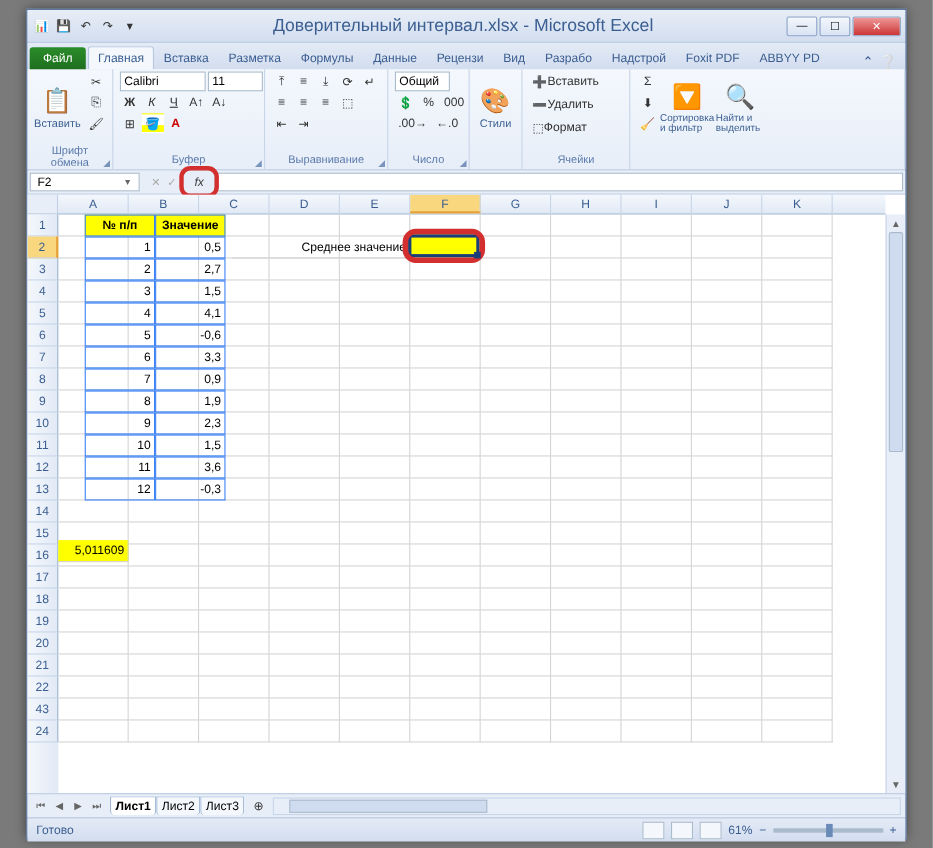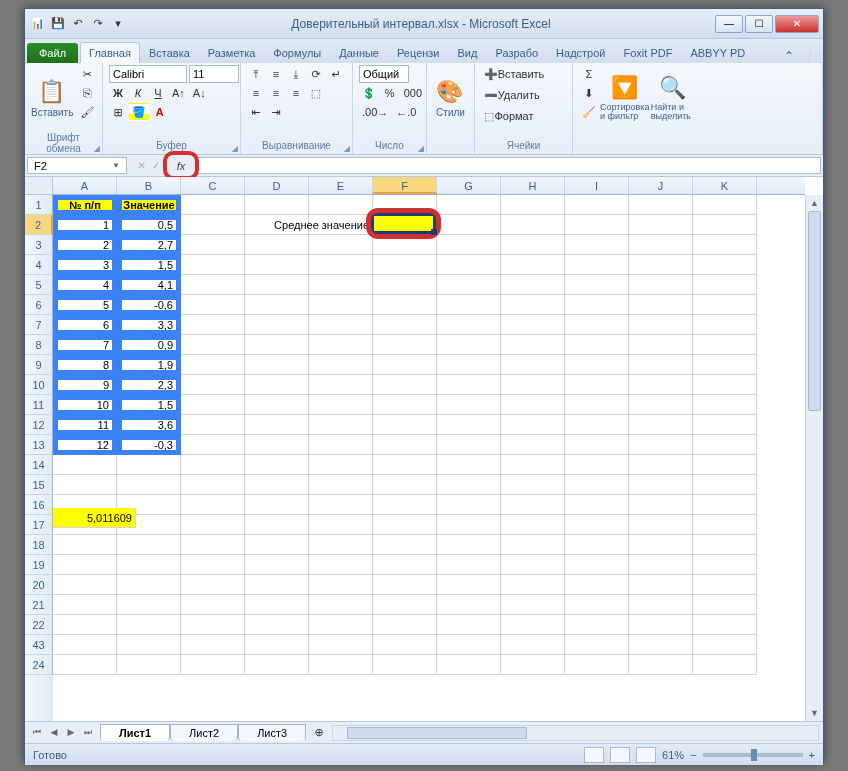--- a/index.html
+++ b/index.html
@@ -1,21 +1,21 @@
 <!DOCTYPE html>
 <html><head>
 <meta charset="utf-8">
 <style>
 * { margin: 0; padding: 0; box-sizing: border-box; font-family: 'Segoe UI', Tahoma, sans-serif; }
 body { background: #7a7a7a; width: 848px; height: 771px; overflow: hidden; position: relative; }
 .window { position: absolute; top: 8px; left: 24px; width: 800px; height: 755px; background: #dce6f4; border: 1px solid #3b5e91; box-shadow: 0 0 10px rgba(0,0,0,0.5); }
 .titlebar { height: 30px; background: linear-gradient(#e8eef7,#d2ddef); display: flex; align-items: center; padding: 0 4px; border-bottom: 1px solid #b6c8e0; }
 .titlebar .qat { display: flex; gap: 2px; align-items: center; }
 .qat-icon { width: 18px; height: 18px; display: flex; align-items: center; justify-content: center; font-size: 11px; }
-.titlebar .title { flex: 1; text-align: center; font-size: 12px; color: #3b5e91; }
+.titlebar .title { flex: 1; text-align: center; font-size: 16px; color: #3b5e91; }
 .winbtns { display: flex; gap: 2px; }
 .winbtn { width: 28px; height: 18px; border: 1px solid #8fa5c7; background: linear-gradient(#f3f7fc,#d8e3f3); border-radius: 2px; font-size: 10px; display: flex; align-items: center; justify-content: center; cursor: pointer; }
 .winbtn.close { background: linear-gradient(#e99,#c33); color: #fff; width: 44px; }
 .ribbon-tabs { height: 24px; background: linear-gradient(#e4ebf6,#d2ddef); display: flex; align-items: flex-end; padding-left: 2px; font-size: 11px; }
 .file-tab { background: linear-gradient(#2a8c2a,#1e6f1e); color: #fff; padding: 4px 12px; border-radius: 3px 3px 0 0; cursor: pointer; margin-right: 2px; }
 .rtab { padding: 4px 8px; color: #3b5e91; cursor: pointer; border: 1px solid transparent; border-bottom: none; }
 .rtab.active { background: #f4f8fd; border-color: #b6c8e0; border-radius: 3px 3px 0 0; }
 .ribbon-help { margin-left: auto; display: flex; gap: 6px; padding-right: 8px; color: #3b5e91; font-size: 12px; align-items: center; }
 .ribbon-body { height: 92px; background: linear-gradient(#f4f8fd,#e7eef8); border-bottom: 1px solid #b6c8e0; display: flex; }
 .rgroup { border-right: 1px solid #c7d5e8; padding: 2px 6px; display: flex; flex-direction: column; justify-content: space-between; position: relative; }
@@ -40,32 +40,32 @@
 .colh { border-right: 1px solid #c7d5e8; text-align: center; font-size: 11px; color: #3b5e91; line-height: 18px; }
 .colh.sel { background: #f9d77e; border-bottom: 2px solid #e6a23c; }
 .row-headers { position: absolute; top: 18px; left: 0; width: 28px; bottom: 0; background: linear-gradient(90deg,#f4f8fd,#e1e9f5); }
 .rowh { height: 20px; border-bottom: 1px solid #c7d5e8; border-right: 1px solid #9fb6d4; text-align: center; font-size: 11px; color: #3b5e91; line-height: 20px; }
 .rowh.sel { background: #f9d77e; border-right: 2px solid #e6a23c; }
 .cells { position: absolute; top: 18px; left: 28px; right: 18px; bottom: 0; }
 .cell { position: absolute; height: 20px; border-right: 1px solid #d4d4d4; border-bottom: 1px solid #d4d4d4; font-size: 11px; padding: 0 3px; display: flex; align-items: center; overflow: hidden; white-space: nowrap; }
 .cell.r { justify-content: flex-end; }
 .cell.c { justify-content: center; }
 .cell.yellow { background: #ffff00; }
-.cell.bord { border: 5px solid #3b82f6; }
+.cell.bord { border: 1px solid #3b82f6; margin-left: 24px; }
 .cell.bold { font-weight: bold; }
 .selected-cell { position: absolute; border: 3px solid #1a3e7a; background: #ffff00; z-index: 5; }
 .selected-cell::after { content: ''; position: absolute; bottom: -4px; right: -4px; width: 6px; height: 6px; background: #1a3e7a; }
 .selected-cell .ring2 { position: absolute; inset: -8px; border: 5px solid #d32f2f; border-radius: 12px; }
 .vscroll { position: absolute; right: 0; top: 18px; bottom: 0; width: 18px; background: #e7eef8; border-left: 1px solid #c7d5e8; }
 .vscroll .thumb { position: absolute; top: 16px; left: 2px; right: 2px; height: 200px; background: #cfdcef; border: 1px solid #abc; border-radius: 2px; }
 .vscroll .arr { position: absolute; left: 0; right: 0; height: 16px; text-align: center; font-size: 9px; color: #666; line-height: 16px; }
 .sheet-tabs { height: 22px; background: #e7eef8; border-top: 1px solid #b6c8e0; display: flex; align-items: center; font-size: 11px; }
 .sheet-nav { display: flex; gap: 1px; padding: 0 4px; }
 .sheet-nav span { width: 16px; text-align: center; color: #666; cursor: pointer; font-size: 9px; }
-.sheet-tab { padding: 2px 18px; background: #f4f8fd; border: 1px solid #9fb6d4; border-bottom: none; cursor: pointer; border-radius: 0 0 4px 4px; margin-top: -1px; }
+.sheet-tab { padding: 2px 4px; background: #f4f8fd; border: 1px solid #9fb6d4; border-bottom: none; cursor: pointer; border-radius: 0 0 4px 4px; margin-top: -1px; }
 .sheet-tab.active { background: #fff; font-weight: bold; }
 .hscroll { flex: 1; height: 16px; background: #e7eef8; margin: 0 4px; position: relative; border: 1px solid #c7d5e8; }
 .hscroll .thumb { position: absolute; top: 1px; bottom: 1px; left: 14px; width: 180px; background: #cfdcef; border: 1px solid #abc; }
 .statusbar { height: 22px; background: linear-gradient(#e4ebf6,#d2ddef); border-top: 1px solid #b6c8e0; display: flex; align-items: center; font-size: 11px; color: #3b5e91; padding: 0 8px; }
 .statusbar .zoom { margin-left: auto; display: flex; align-items: center; gap: 6px; }
 .zoom-slider { width: 100px; height: 4px; background: #abc; position: relative; }
 .zoom-slider .knob { position: absolute; top: -4px; left: 48px; width: 6px; height: 12px; background: #6a8ab8; }
 .view-btn { width: 20px; height: 16px; border: 1px solid #abc; background: #f4f8fd; cursor: pointer; }
 </style>
 </head>
@@ -584,21 +584,21 @@
         <div class="cell bord r" style="left: 64px; top: 160px; width: 64px;">1,9</div>
         <div class="cell bord r" style="left: 0px; top: 180px; width: 64px;">9</div>
         <div class="cell bord r" style="left: 64px; top: 180px; width: 64px;">2,3</div>
         <div class="cell bord r" style="left: 0px; top: 200px; width: 64px;">10</div>
         <div class="cell bord r" style="left: 64px; top: 200px; width: 64px;">1,5</div>
         <div class="cell bord r" style="left: 0px; top: 220px; width: 64px;">11</div>
         <div class="cell bord r" style="left: 64px; top: 220px; width: 64px;">3,6</div>
         <div class="cell bord r" style="left: 0px; top: 240px; width: 64px;">12</div>
         <div class="cell bord r" style="left: 64px; top: 240px; width: 64px;">-0,3</div>
         <div class="cell r" style="left: 158px; top: 20px; width: 162px;">Среднее значение</div>
-        <div class="cell yellow r" style="left: 0px; top: 313px; width: 83px; text-align: center;">5,011609</div>
+        <div class="cell yellow r" style="left: 0px; top: 296px; width: 64px; text-align: center;">5,011609</div>
         <div class="selected-cell" style="left: 318px; top: 18px; width: 65px; height: 21px;">
           <div class="ring2"></div>
         </div>
       </div>
     <div class="vscroll">
       <div class="arr" style="top:0">▲</div>
       <div class="thumb"></div>
       <div class="arr" style="bottom:0">▼</div>
     </div>
   </div>

